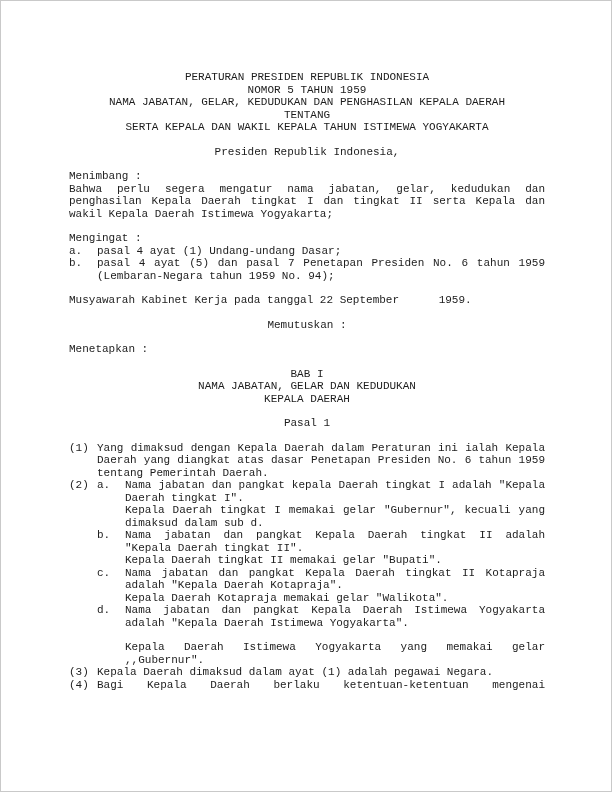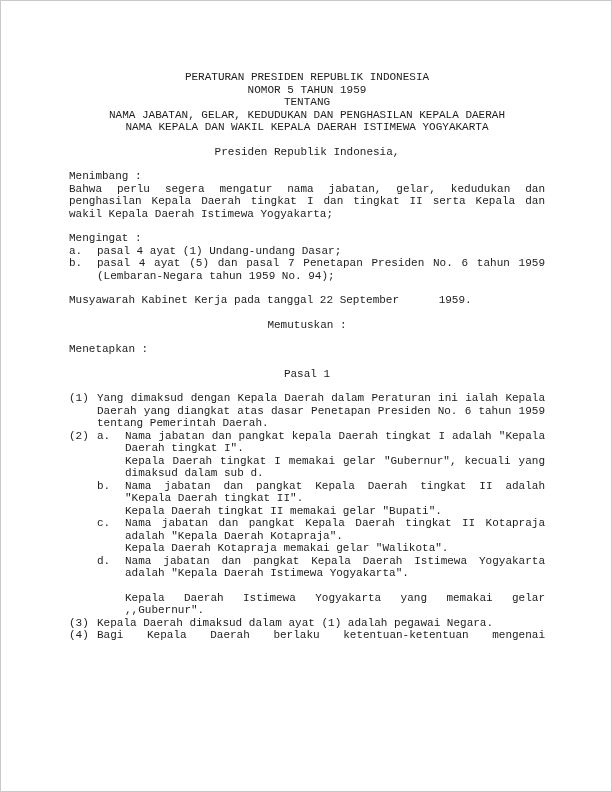--- a/index.html
+++ b/index.html
@@ -33,23 +33,23 @@
   .gap-top { margin-top: 12px; }
 </style>
 </head>
 <body>
 
 <div class="page">
 
   <div class="title-block center">
     <div>PERATURAN PRESIDEN REPUBLIK INDONESIA</div>
     <div>NOMOR 5 TAHUN 1959</div>
+    <div>NAMA JABATAN, GELAR, KEDUDUKAN DAN PENGHASILAN KEPALA DAERAH</div>
     <div>TENTANG</div>
-    <div>NAMA JABATAN, GELAR, KEDUDUKAN DAN PENGHASILAN KEPALA DAERAH</div>
-    <div>NAMA KEPALA DAN WAKIL KEPALA DAERAH ISTIMEWA YOGYAKARTA</div>
+    <div>SERTA KEPALA DAN WAKIL KEPALA TAHUN ISTIMEWA YOGYAKARTA</div>
   </div>
 
   <div class="block center">Presiden Republik Indonesia,</div>
 
   <div class="block">
     <div>Menimbang :</div>
     <div class="justify">Bahwa perlu segera mengatur nama jabatan, gelar, kedudukan dan penghasilan Kepala Daerah tingkat I dan tingkat II serta Kepala dan wakil Kepala Daerah Istimewa Yogyakarta;</div>
   </div>
 
   <div class="block">
@@ -67,20 +67,25 @@
   <div class="block">
     <div class="prewrap">Musyawarah Kabinet Kerja pada tanggal 22 September      1959.</div>
   </div>
 
   <div class="block center">Memutuskan :</div>
 
   <div class="block">
     <div>Menetapkan :</div>
   </div>
 
+  <div class="block center">
+    <div>BAB I</div>
+    <div>NAMA JABATAN, GELAR DAN KEDUDUKAN</div>
+    <div>KEPALA DAERAH</div>
+  </div>
 
   <div class="block center">Pasal 1</div>
 
   <div>
 
     <div class="hang">
       <div class="marker">(1)</div>
       <div class="content justify">Yang dimaksud dengan Kepala Daerah dalam Peraturan ini ialah Kepala Daerah yang diangkat atas dasar Penetapan Presiden No. 6 tahun 1959 tentang Pemerintah Daerah.</div>
     </div>
 

